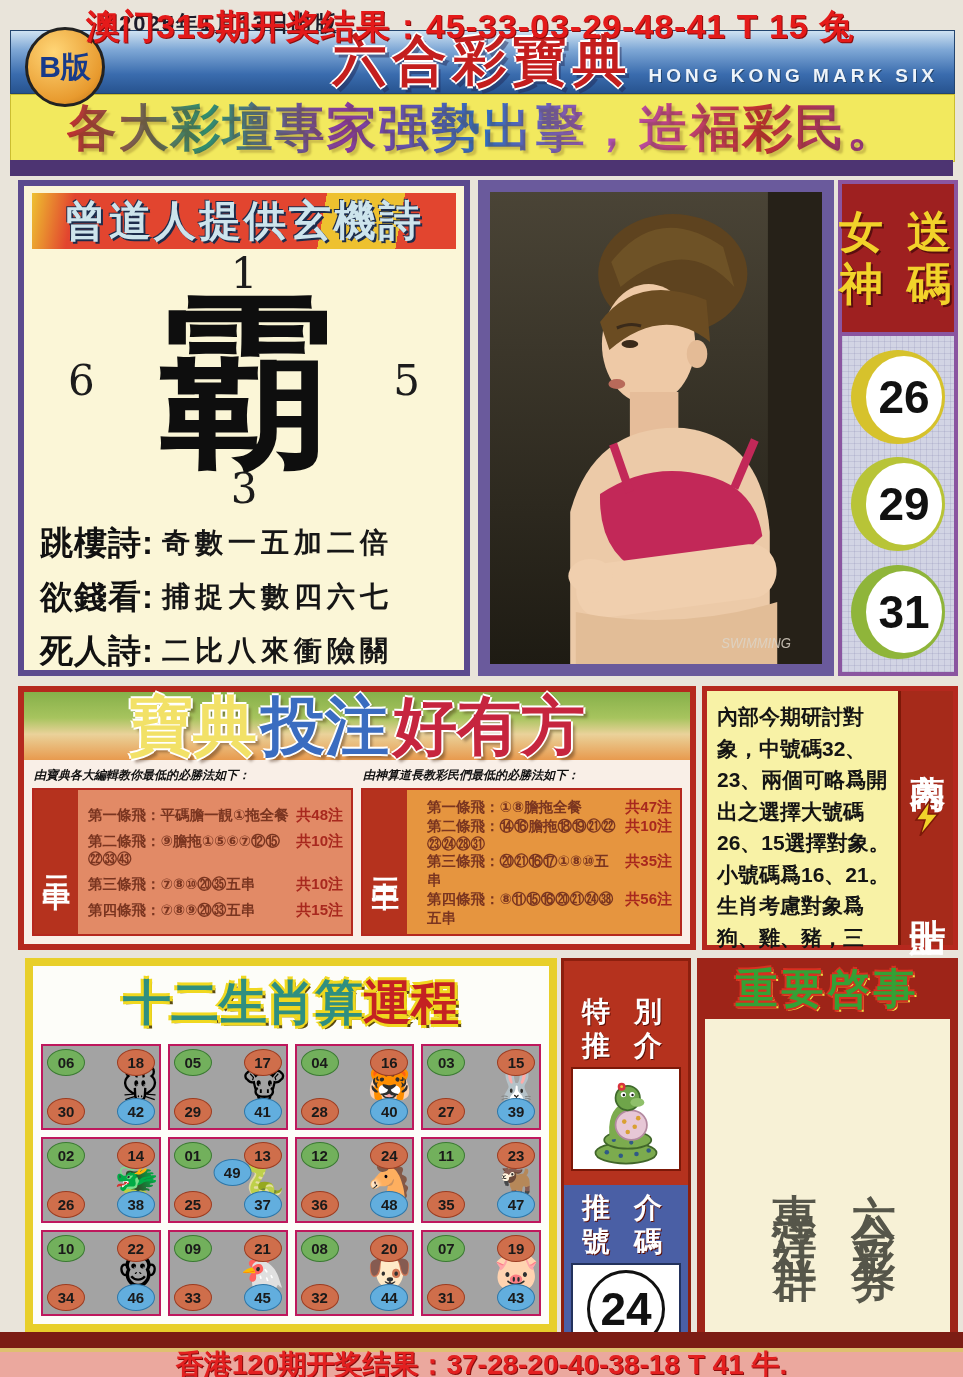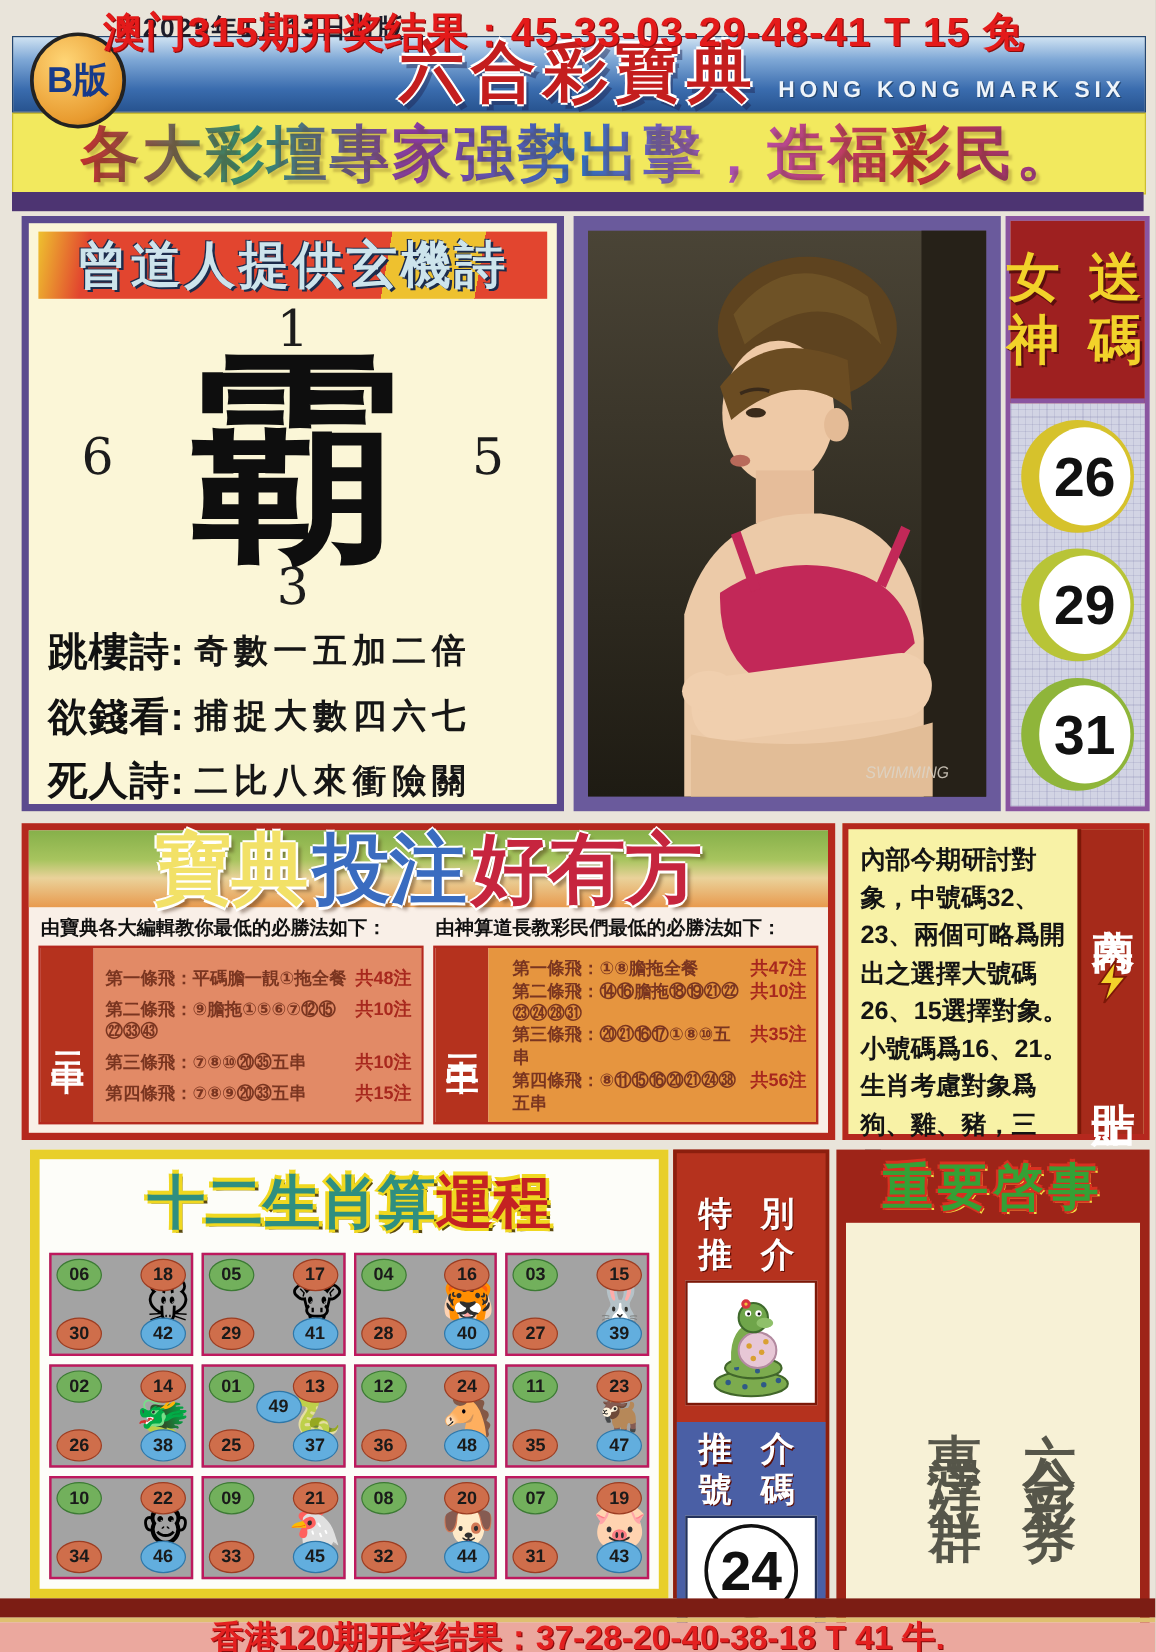--- a/index.html
+++ b/index.html
@@ -72,21 +72,21 @@
   
   .betting{left:18px;top:686px;width:678px;height:264px;border:6px solid #b5281e;box-sizing:border-box;
     background:#f9efe7;display:flex;flex-direction:column;}
   .bt-title{height:98px;display:flex;align-items:center;justify-content:center;gap:4px;
     background:linear-gradient(180deg,#86b04a 0%,#a7c45e 38%,#ead29a 62%,#e89a4e 100%);}
   .bt-title span{font-size:64px;font-weight:700;line-height:1;
     text-shadow:2px 0 #fff,-2px 0 #fff,0 2px #fff,0 -2px #fff,4px 4px 3px rgba(60,30,10,.4);}
   .bt-p1{color:#f2e167;} .bt-p2{color:#3a6cc0;} .bt-p3{color:#c6253e;}
   .bt-cols{flex:1;display:flex;gap:8px;padding:4px 8px 8px 8px;}
   .bt-col{flex:1;display:flex;flex-direction:column;}
-  .bt-colhead{font-size:16px;font-weight:700;color:#101010;padding:3px 0 4px 2px;white-space:nowrap;}
+  .bt-colhead{font-size:12px;font-weight:700;color:#101010;padding:3px 0 4px 2px;white-space:nowrap;font-style:italic;}
   .bt-panel{flex:1;display:flex;border:2px solid #b5281e;}
   .bt-side{width:44px;background:#b5321e;display:flex;align-items:center;justify-content:center;}
   .bt-side span{writing-mode:vertical-rl;text-orientation:upright;font-size:28px;font-weight:700;color:#fff;letter-spacing:4px;}
   .bt-rows{flex:1;padding:8px 8px 6px 10px;display:flex;flex-direction:column;justify-content:space-evenly;}
   .bt-rows-a{background:#e28a66;} .bt-rows-b{background:#e6953f;padding-left:20px;}
   .bt-row{display:flex;justify-content:space-between;align-items:baseline;font-size:14.5px;color:#7a3520;font-weight:700;}
   .bt-count{color:#a8281e;font-weight:700;font-size:15px;white-space:nowrap;margin-left:6px;text-align:right;}
 
   
   .insider{left:702px;top:686px;width:256px;height:264px;border:5px solid #b5281e;box-sizing:border-box;

